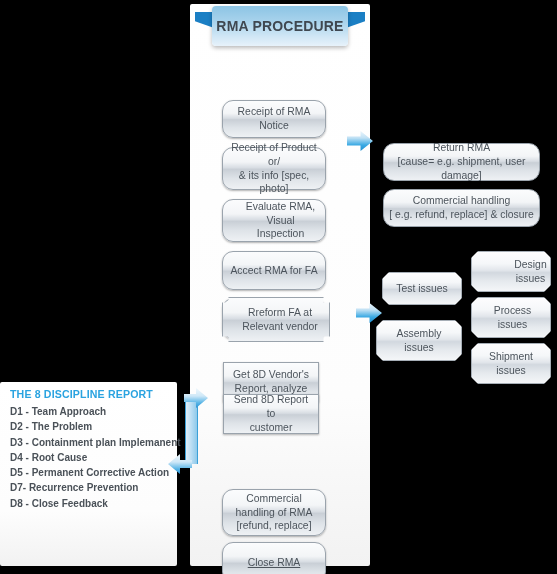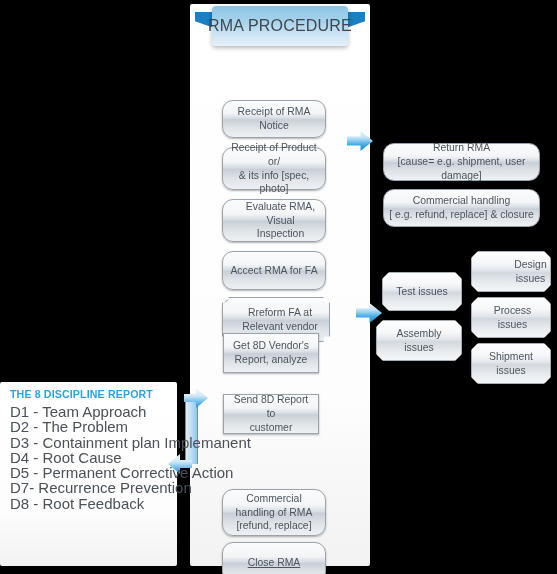--- a/index.html
+++ b/index.html
@@ -52,22 +52,22 @@
     left: 17px; top: 0px;
     width: 136px; height: 40px;
     border-radius: 4px;
     background: linear-gradient(180deg, #8cc4e4 0%, #a9d3ec 40%, #cfe6f5 75%, #e7f2fa 100%);
     box-shadow: 0 2px 4px rgba(0,0,0,0.28);
     display: flex;
     align-items: center;
     justify-content: center;
   }
   #banner-text {
-    font-size: 16px;
-    font-weight: normal;
+    font-size: 14px;
+    font-weight: bold;
     color: #3f4750;
     letter-spacing: 0.2px;
     white-space: nowrap;
   }
 
   
   .shape {
     position: absolute;
     box-sizing: border-box;
     display: flex;
@@ -186,24 +186,25 @@
     color: #2aa3e0;
     letter-spacing: 0.15px;
     white-space: nowrap;
   }
   #report-list {
     position: absolute;
     left: 10px; top: 404px;
     width: 165px;
   }
   #report-list .d-item {
-    font-size: 15px;
+    font-size: 10px;
     color: #4a5158;
     line-height: 15.3px;
     white-space: nowrap;
+    font-weight: bold;
   }
 </style>
 </head>
 <body>
 
 <div class="panel" id="main-panel"></div>
 <div class="panel" id="report-panel"></div>
 
 <div id="banner-wrap">
   <div class="banner-tail left"></div>
@@ -226,39 +227,39 @@
     <div class="shape rounded" style="left: 222px; top: 203px; width: 104px; height: 39px;">
       <span>Accect RMA for FA</span>
     </div>
     <div class="shape rounded" style="left: 222px; top: 250px; width: 104px; height: 41px;">
       <span>Fill in RMA form &amp;<br>Give ID #</span>
     </div>
     <div class="shape flange" style="left: 222px; top: 297px; width: 108px; height: 45px;">
       <div class="flange-body"></div>
       <span class="flange-label">Rreform FA at<br>Relevant vendor</span>
     </div>
-    <div class="shape sharp" style="left: 223px; top: 333px; width: 96px; height: 40px;">
+    <div class="shape sharp" style="left: 223px; top: 362px; width: 96px; height: 40px;">
       <span>Get 8D Vendor's<br>Report, analyze</span>
     </div>
     <div class="shape sharp" style="left: 223px; top: 394px; width: 96px; height: 40px;">
       <span>Send 8D Report to<br>customer</span>
     </div>
     <div class="shape rounded" style="left: 222px; top: 441px; width: 104px; height: 47px;">
       <span>Commercial<br>handling of RMA<br>[refund, replace]</span>
     </div>
     <div class="shape rounded" style="left: 222px; top: 494px; width: 104px; height: 41px; text-decoration: underline;">
       <span>Close RMA</span>
     </div>
     <div class="shape rounded" style="left: 383px; top: 95px; width: 157px; height: 38px;">
       <span>Return RMA<br>[cause= e.g. shipment, user damage]</span>
     </div>
     <div class="shape rounded" style="left: 383px; top: 141px; width: 157px; height: 38px;">
       <span>Commercial handling<br>[ e.g. refund, replace] &amp; closure</span>
     </div>
-    <div class="shape snip" style="left: 382px; top: 272px; width: 80px; height: 39px;">
+    <div class="shape snip" style="left: 382px; top: 272px; width: 80px; height: 33px;">
       <div class="snip-body"></div>
       <span class="snip-label">Test issues</span>
     </div>
     <div class="shape snip" style="left: 376px; top: 320px; width: 86px; height: 41px;">
       <div class="snip-body"></div>
       <span class="snip-label">Assembly issues</span>
     </div>
     <div class="shape snip" style="left: 471px; top: 251px; width: 80px; height: 41px; padding-left: 44px;">
       <div class="snip-body"></div>
       <span class="snip-label">Design issues</span>
@@ -283,14 +284,14 @@
 </div>
 
 <div id="report-title">THE 8 DISCIPLINE REPORT</div>
 <div id="report-list">
     <div class="d-item">D1 - Team Approach</div>
     <div class="d-item">D2 - The Problem</div>
     <div class="d-item">D3 - Containment plan Implemanent</div>
     <div class="d-item">D4 - Root Cause</div>
     <div class="d-item">D5 - Permanent Corrective Action</div>
     <div class="d-item">D7- Recurrence Prevention</div>
-    <div class="d-item">D8 - Root Feedback</div>
+    <div class="d-item">D8 - Close Feedback</div>
   </div>
 
 </body></html>

